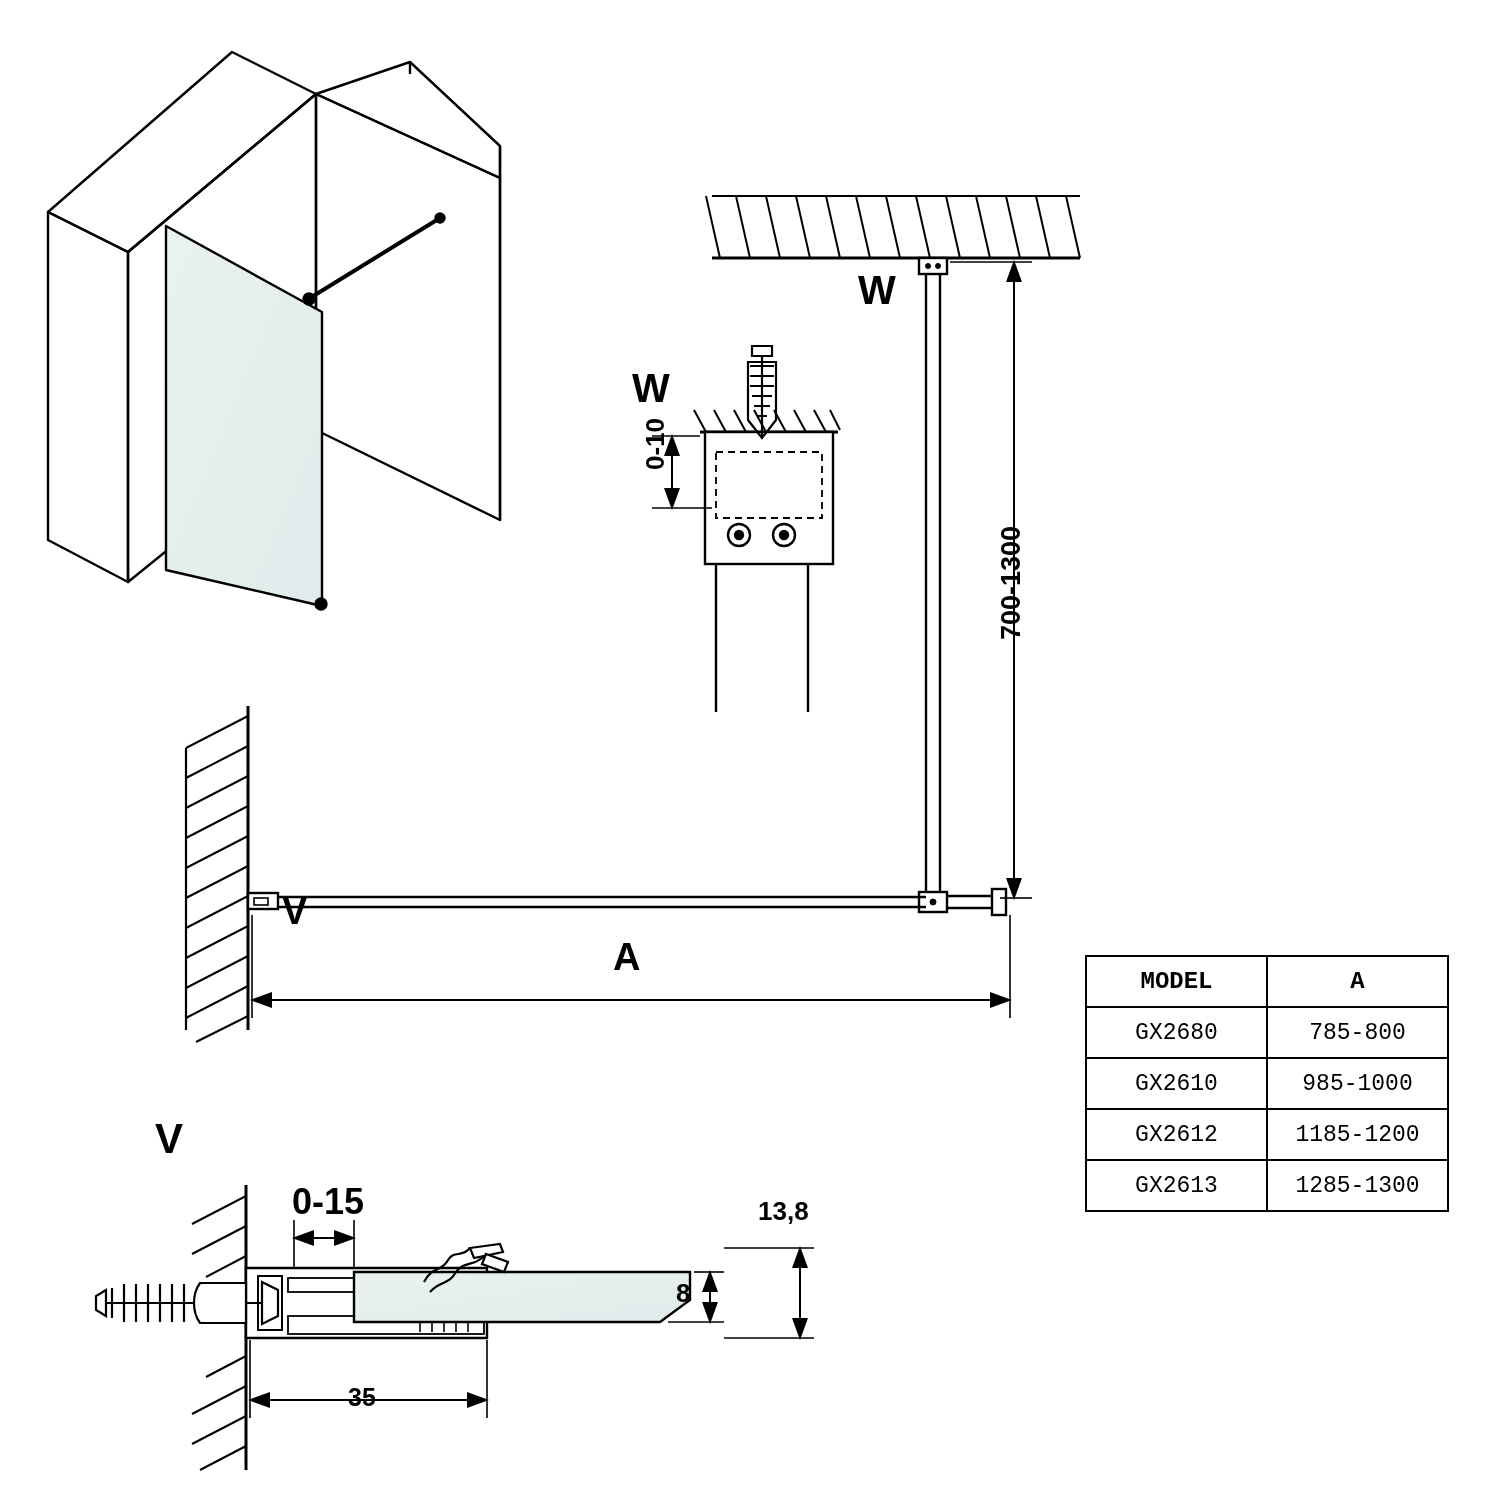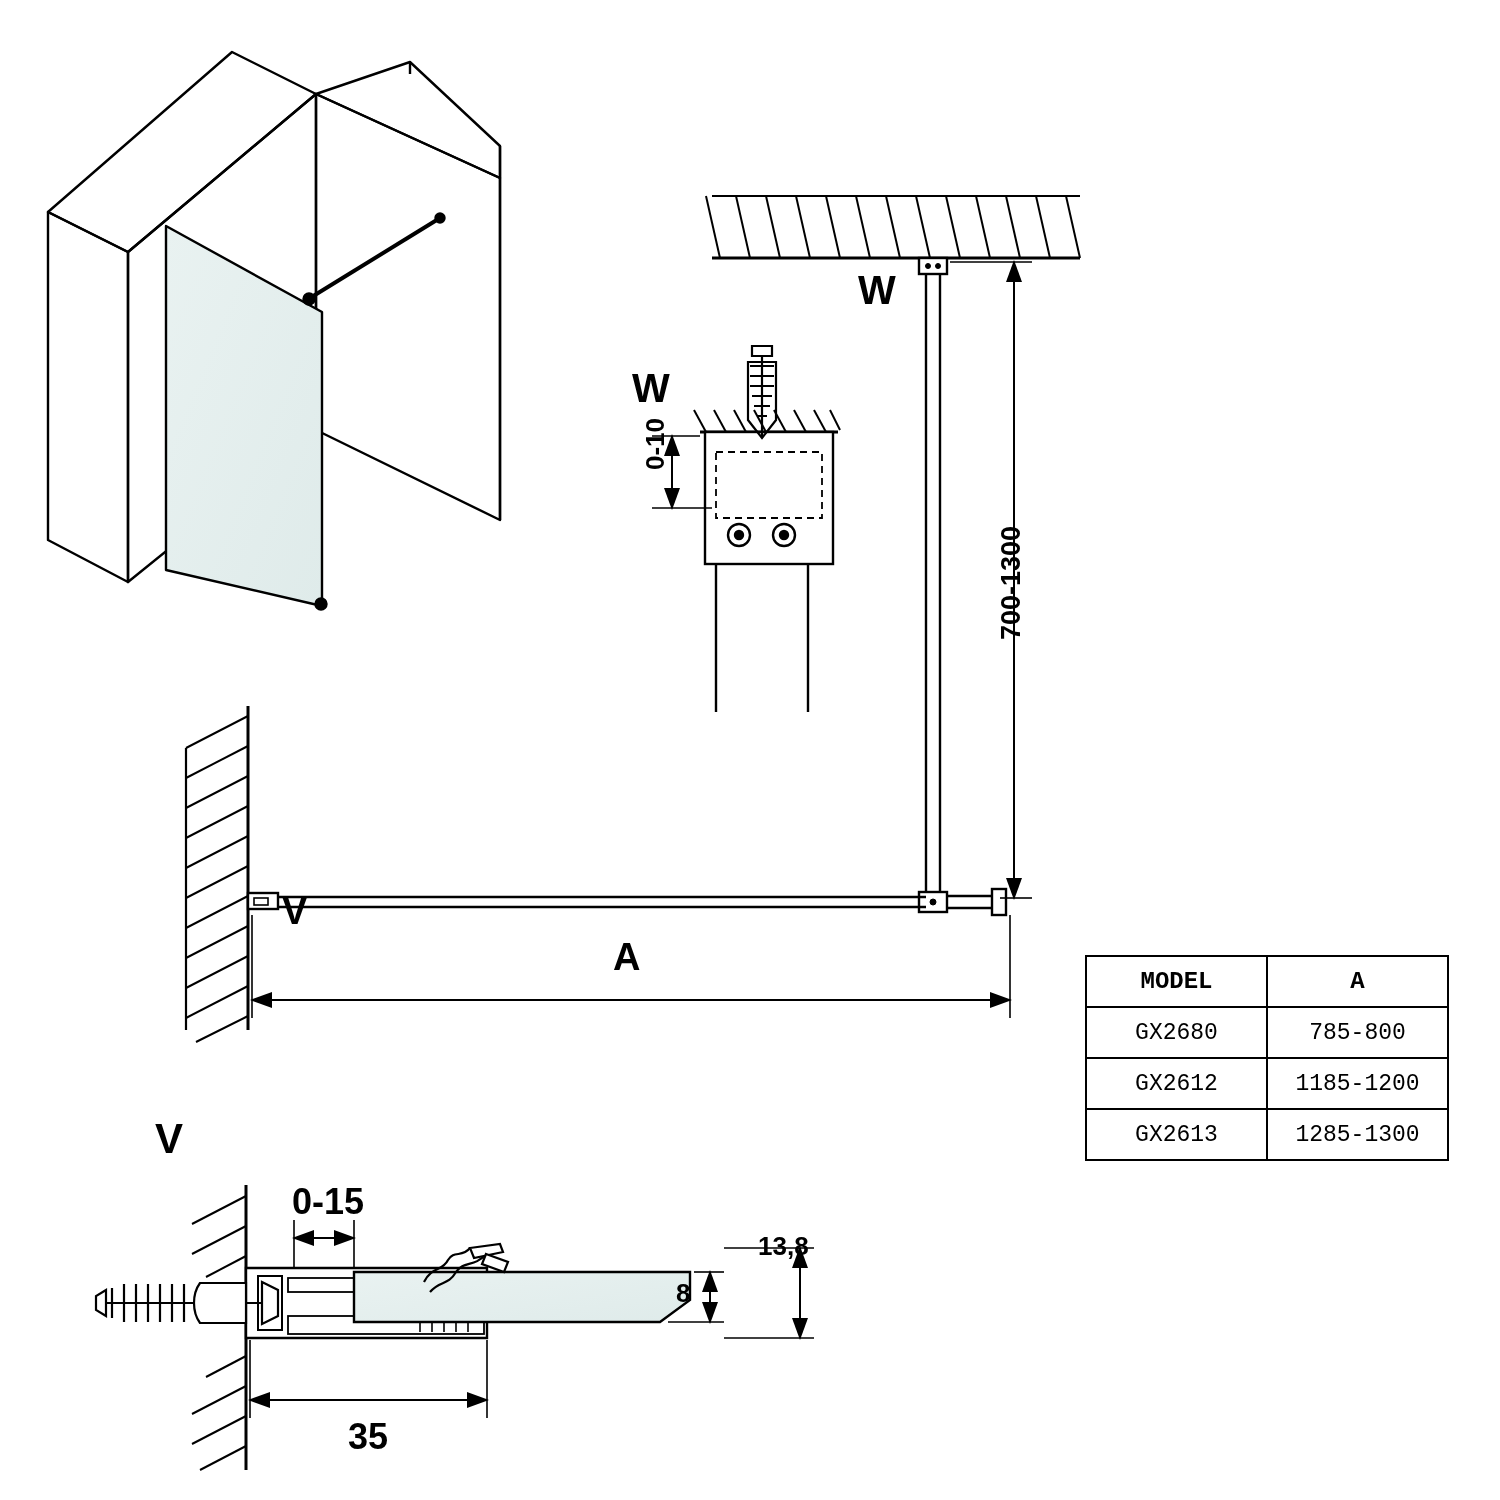--- a/index.html
+++ b/index.html
@@ -215,36 +215,40 @@
 <div class="lbl" style="left:282px;top:890px;font-size:38px;">V</div>
 <div class="lbl" style="left:155px;top:1115px;font-size:42px;">V</div>
 <div class="lbl" style="left:613px;top:936px;font-size:38px;">A</div>
 
 <div class="lbl" style="left:640px;top:470px;font-size:26px;transform:rotate(-90deg);transform-origin:left top;">0-10</div>
 
 <div class="lbl" style="left:996px;top:640px;font-size:27px;transform:rotate(-90deg);transform-origin:left top;">700-1300</div>
 
 <div class="lbl" style="left:292px;top:1181px;font-size:36px;">0-15</div>
 <div class="lbl" style="left:676px;top:1278px;font-size:26px;">8</div>
-<div class="lbl" style="left:758px;top:1231px;font-size:26px;">13,8</div>
-<div class="lbl" style="left:348px;top:1416px;font-size:36px;">35</div>
+<div class="lbl" style="left:758px;top:1196px;font-size:26px;">13,8</div>
+<div class="lbl" style="left:348px;top:1383px;font-size:25px;">35</div>
 
 <table class="tbl">
   <thead>
     <tr>
       <th>MODEL</th>
       <th>A</th>
     </tr>
   </thead>
   <tbody>
     <tr>
       <td>GX2680</td>
       <td>785-800</td>
     </tr>
     <tr>
+      <td>GX2610</td>
+      <td>985-1000</td>
+    </tr>
+    <tr>
       <td>GX2612</td>
       <td>1185-1200</td>
     </tr>
     <tr>
       <td>GX2613</td>
       <td>1285-1300</td>
     </tr>
   </tbody>
 </table>
 

